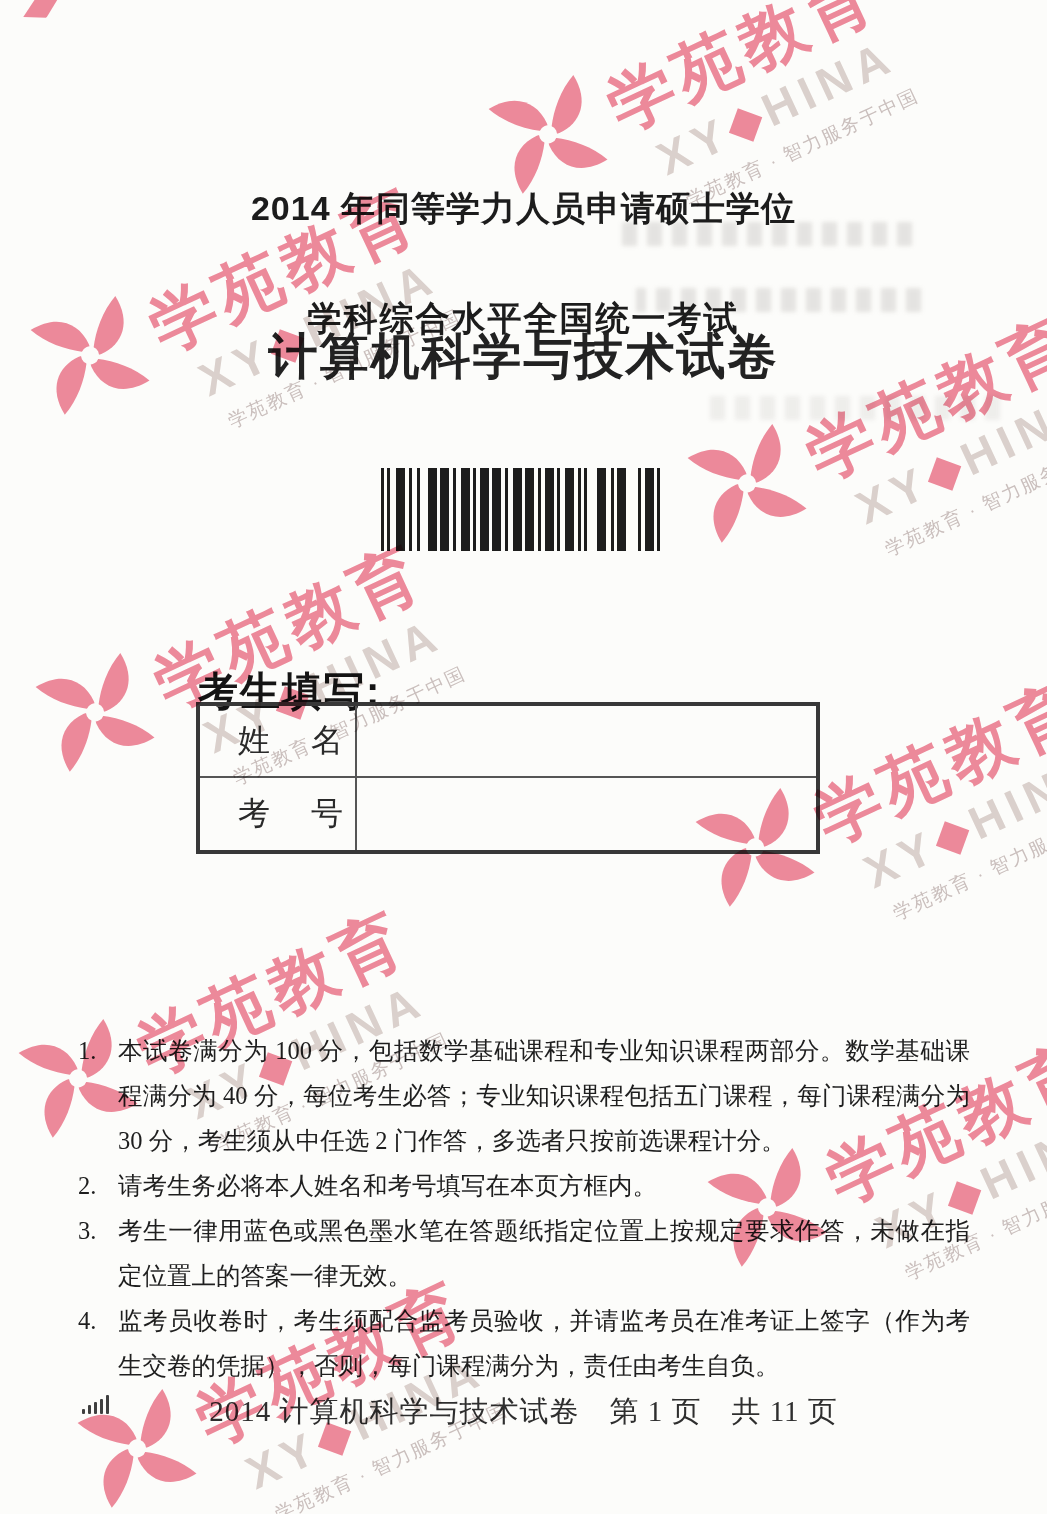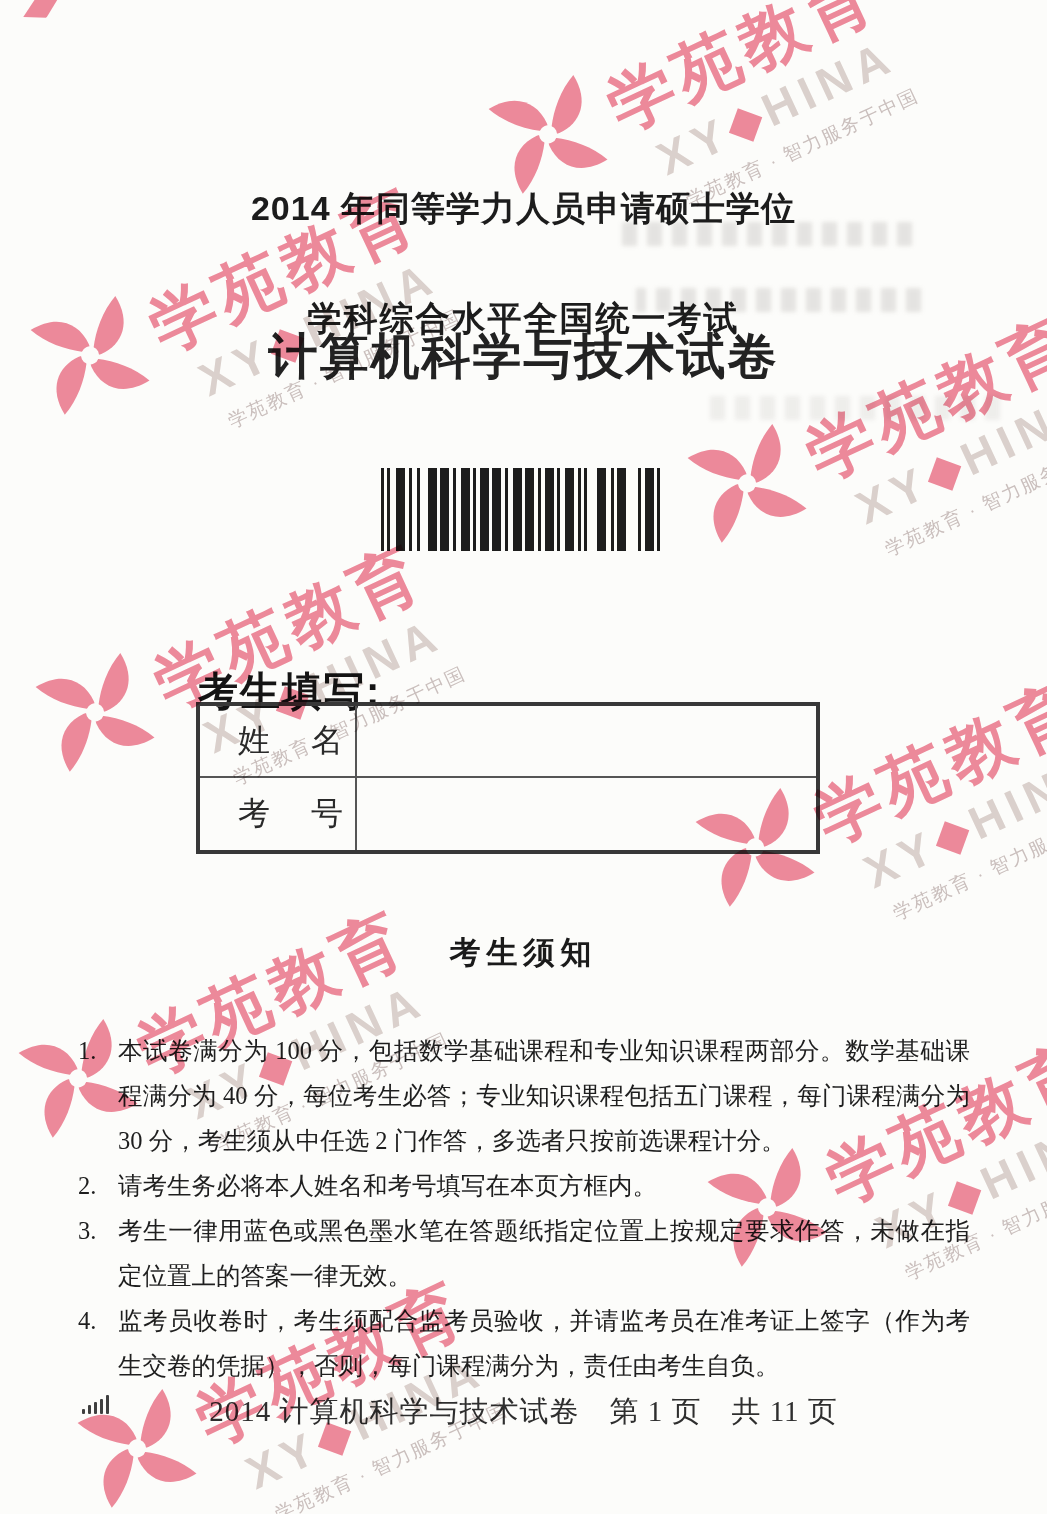--- a/index.html
+++ b/index.html
@@ -201,21 +201,20 @@
     </div>
     <div class="ft-row">
       <div class="ft-label">
         <span>考</span>
         <span>号</span>
       </div>
       <div class="ft-value"></div>
     </div>
   </div>
 
-  <div class="notice-heading">考生须知</div>
 
   <div class="notice">
     <div class="n-row">
       <span class="n-num">1.</span>
       <div class="n-text">本试卷满分为 100 分，包括数学基础课程和专业知识课程两部分。数学基础课程满分为 40 分，每位考生必答；专业知识课程包括五门课程，每门课程满分为 30 分，考生须从中任选 2 门作答，多选者只按前选课程计分。</div>
     </div>
     <div class="n-row">
       <span class="n-num">2.</span>
       <div class="n-text">请考生务必将本人姓名和考号填写在本页方框内。</div>
     </div>

